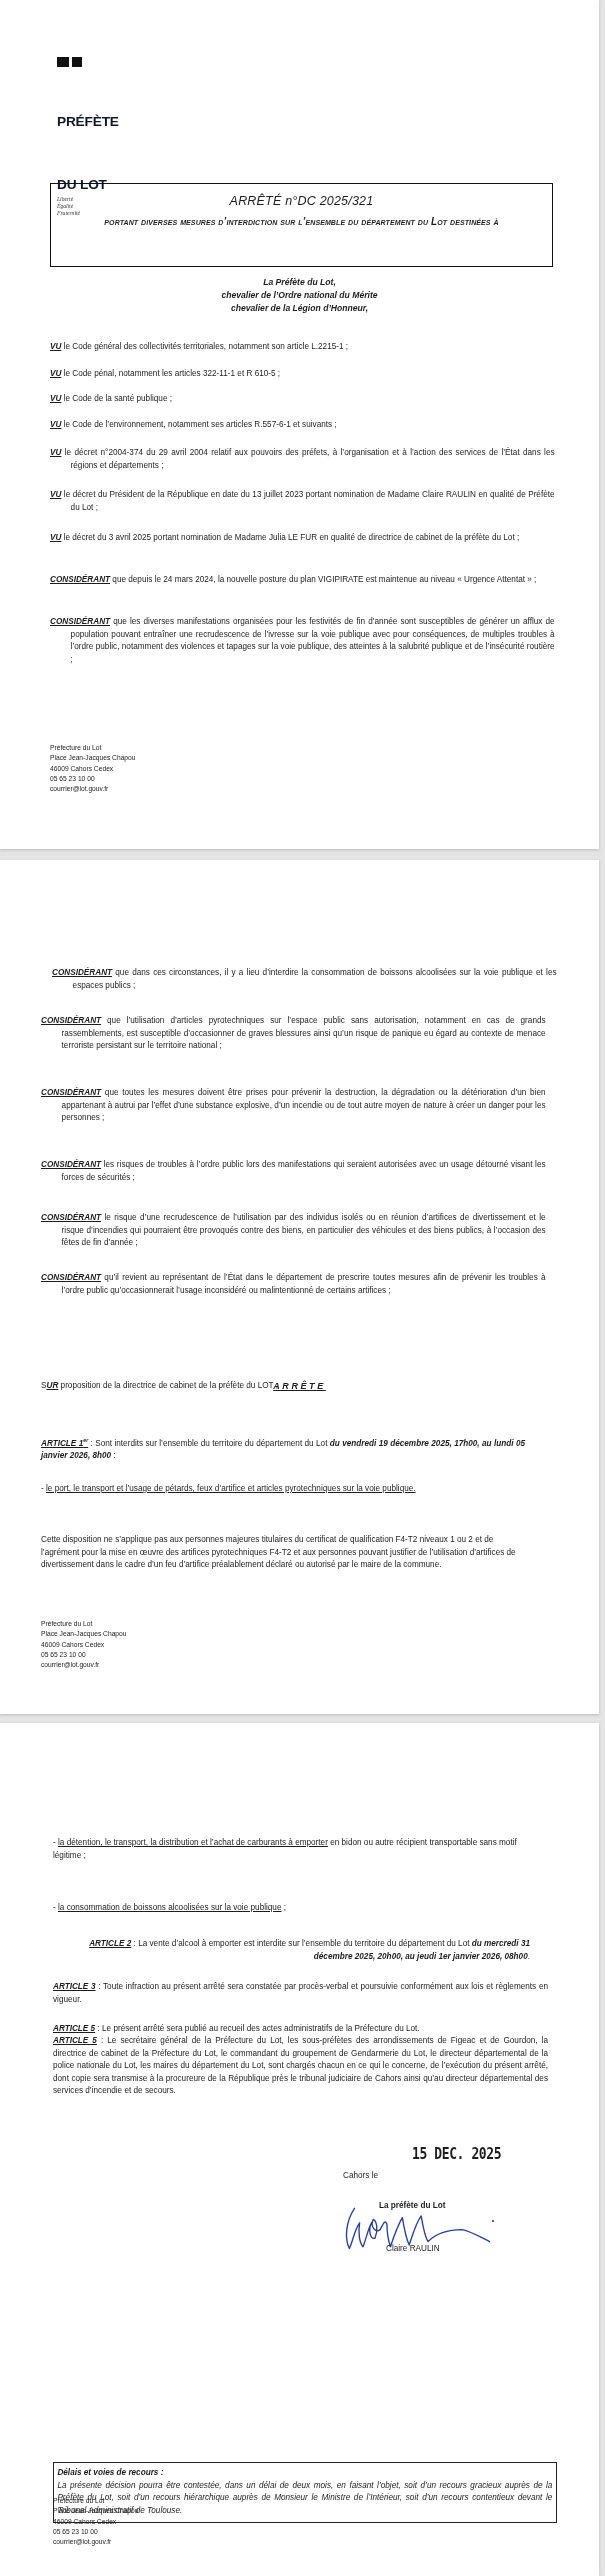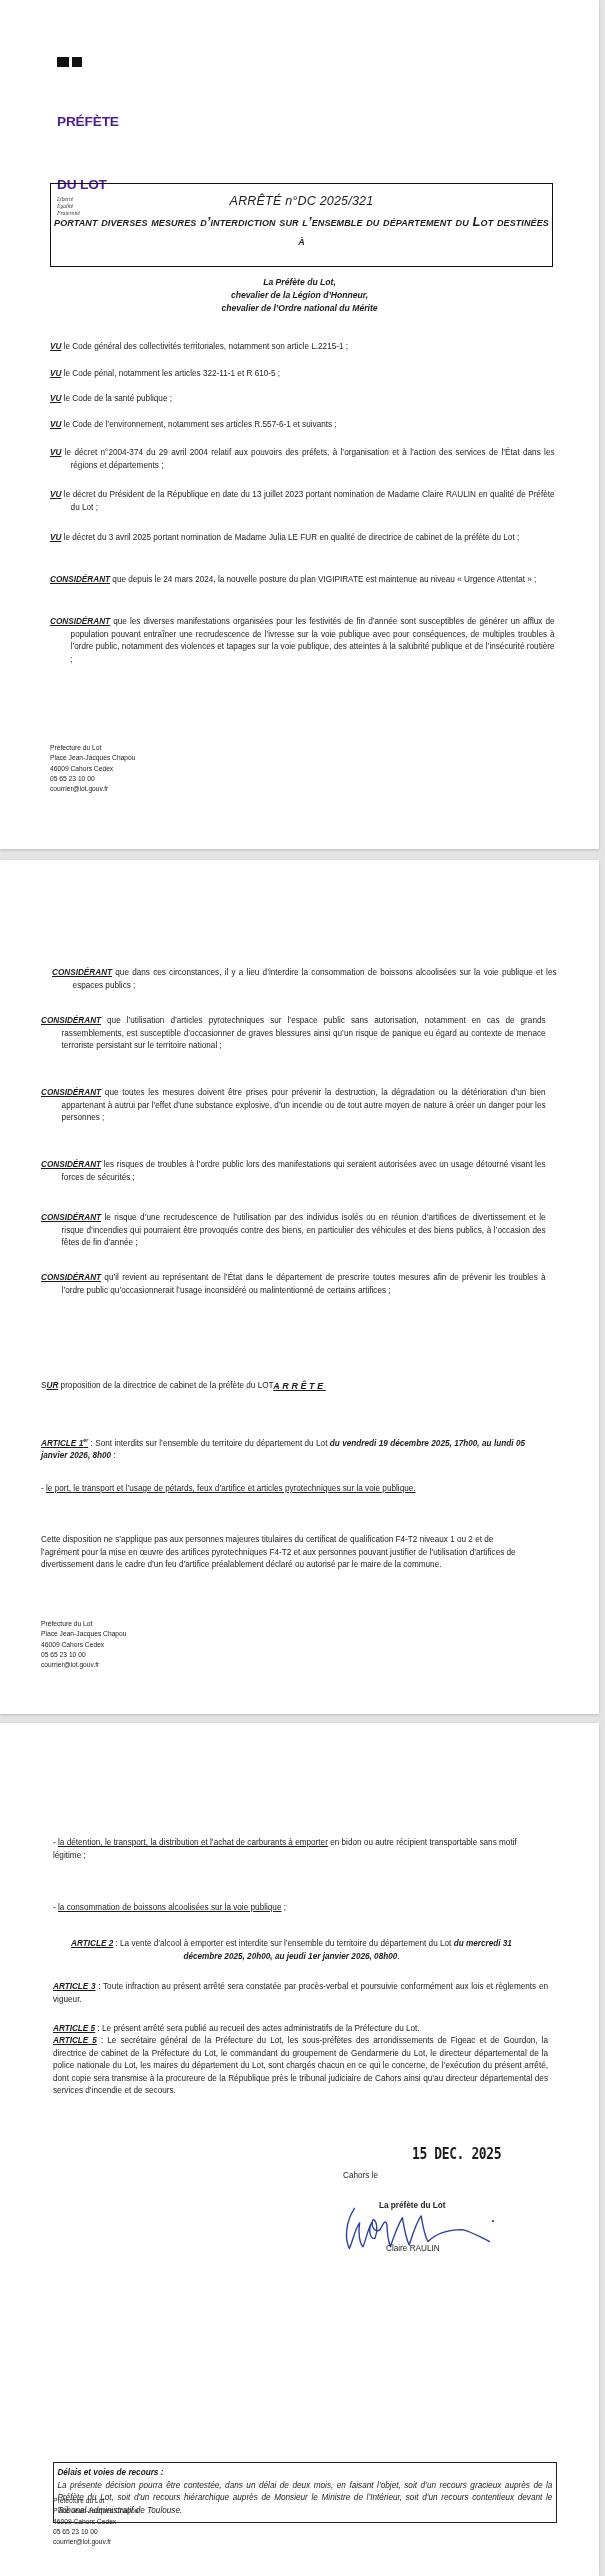--- a/index.html
+++ b/index.html
@@ -17,30 +17,30 @@
   #p1 { top: 0; height: 849px; }
   #p2 { top: 860px; height: 854px; }
   #p3 { top: 1723px; height: 853px; }
   .abs { position: absolute; }
 
   
   .logo { left: 57px; top: 57px; }
   .flag { display: flex; gap: 2.6px; margin-bottom: 2.6px; }
   .flag span { display: block; width: 10.3px; height: 10.3px; background: #111; }
   .flag span:first-child { width: 12px; }
-  .logo-title { font-weight: bold; font-size: 13.7px; line-height: 14.6px; letter-spacing: -0.2px; color: #4c1d95; margin-top: 48px; }
+  .logo-title { font-weight: bold; font-size: 13.7px; line-height: 14.6px; letter-spacing: -0.2px; color: #0f172a; margin-top: 48px; }
   .motto { font-family: "Liberation Serif", "DejaVu Serif", serif; font-style: italic; font-size: 5.6px; line-height: 6.9px; margin-top: 3.4px; color: #333; }
 
   
   .title-box {
     left: 50px; top: 183px; width: 501px; height: 82px;
     border: 1.7px solid #111; text-align: center; box-sizing: content-box;
   }
   .title-main { margin-top: 10.3px; font-size: 12.5px; font-weight: normal; font-style: italic; letter-spacing: 0.2px; }
-  .title-sub { font-size: 13px; font-weight: bold; font-style: italic; line-height: 19px; font-variant: small-caps; letter-spacing: 0.1px; margin-top: 3.4px; }
+  .title-sub { font-size: 10px; font-weight: bold; font-style: italic; line-height: 19px; font-variant: small-caps; letter-spacing: 0.1px; margin-top: 3.4px; }
 
   .intro { left: 0; width: 599px; top: 276px; text-align: center; font-style: italic; font-weight: bold; font-size: 8.6px; line-height: 13px; }
 
   .para { font-size: 8.2px; line-height: 12.5px; text-align: justify; }
   .para .lead { font-weight: bold; font-style: italic; text-decoration: underline; }
   .hang { padding-left: 20.6px; text-indent: -20.6px; }
   .underline { text-decoration: underline; }
   .bi { font-weight: bold; font-style: italic; }
   .art-label { font-weight: bold; font-style: italic; text-decoration: underline; }
 
@@ -75,22 +75,22 @@
     </div>
   </div>
 
   <div class="abs title-box">
     <div class="title-main">ARRÊTÉ n°DC 2025/321</div>
     <div class="title-sub">portant diverses mesures d’interdiction sur l’ensemble du département du Lot destinées à</div>
   </div>
 
   <div class="abs intro">
     <div>La Préfète du Lot,</div>
+    <div>chevalier de l’Ordre national du Mérite</div>
     <div>chevalier de la Légion d’Honneur,</div>
-    <div>chevalier de l’Ordre national du Mérite</div>
   </div>
 
   <div class="abs para" style="left:50px; top:341px; width:489px;">
     <span class="lead">VU</span><span> le Code général des collectivités territoriales, notamment son article L.2215-1 ;</span>
   </div>
   <div class="abs para" style="left:50px; top:368px; width:489px;">
     <span class="lead">VU</span><span> le Code pénal, notamment les articles 322-11-1 et R 610-5 ;</span>
   </div>
   <div class="abs para" style="left:50px; top:393px; width:489px;">
     <span class="lead">VU</span><span> le Code de la santé publique ;</span>
@@ -174,21 +174,21 @@
 <div class="page" id="p3">
 
   <div class="abs para" style="left:53px; top:114px; width:472px; text-align:left;">
     <span>- </span><span class="underline">la détention, le transport, la distribution et l’achat de carburants à emporter</span><span> en bidon ou autre récipient transportable sans motif légitime ;</span>
   </div>
 
   <div class="abs para" style="left:53px; top:179px; width:472px;">
     <span>- </span><span class="underline">la consommation de boissons alcoolisées sur la voie publique</span><span> ;</span>
   </div>
 
-  <div class="abs para" style="left:53px; top:215px; width:477px; text-align:center;">
+  <div class="abs para" style="left:53px; top:215px; width:477px; text-align:right;">
     <span class="art-label">ARTICLE 2</span><span> : La vente d’alcool à emporter est interdite sur l’ensemble du territoire du département du Lot </span><span class="bi">du mercredi 31 décembre 2025, 20h00, au jeudi 1er janvier 2026, 08h00</span><span>.</span>
   </div>
 
   <div class="abs para" style="left:53px; top:258px; width:495px;">
     <span class="art-label">ARTICLE 3</span><span> : Toute infraction au présent arrêté sera constatée par procès-verbal et poursuivie conformément aux lois et règlements en vigueur.</span>
   </div>
 
   <div class="abs para" style="left:53px; top:300px; width:495px;">
     <span class="art-label">ARTICLE 5</span><span> : Le présent arrêté sera publié au recueil des actes administratifs de la Préfecture du Lot.</span>
   </div>

